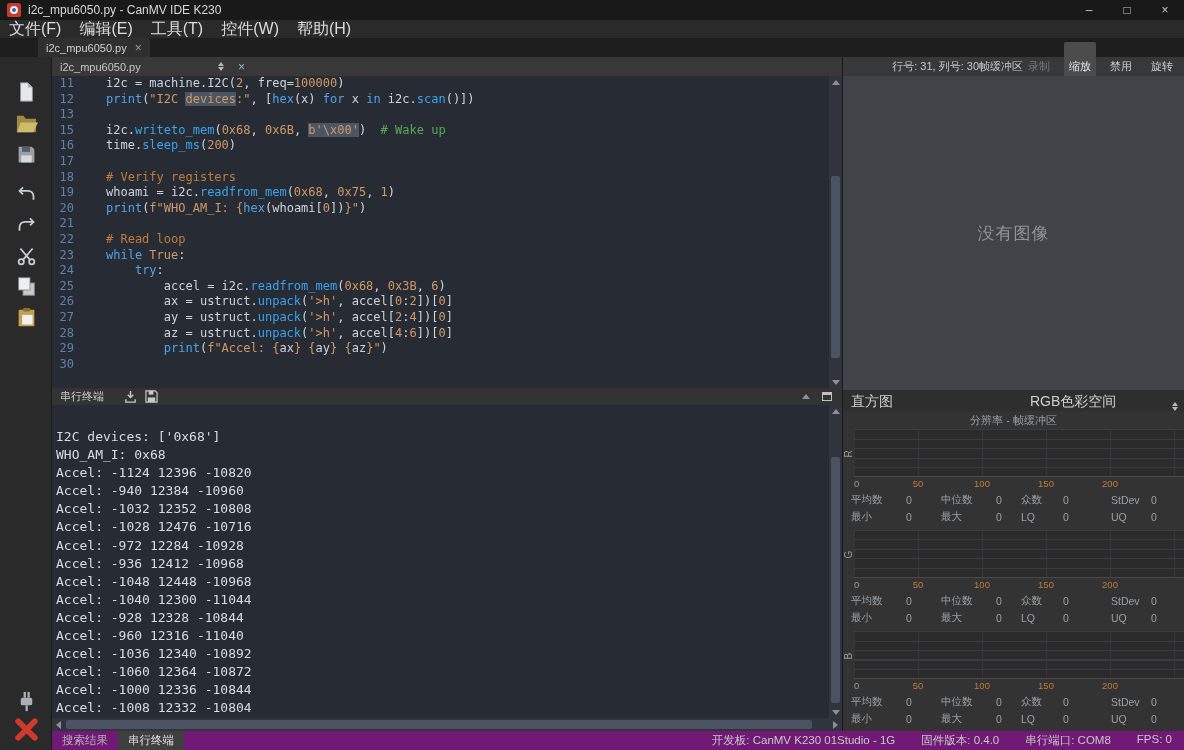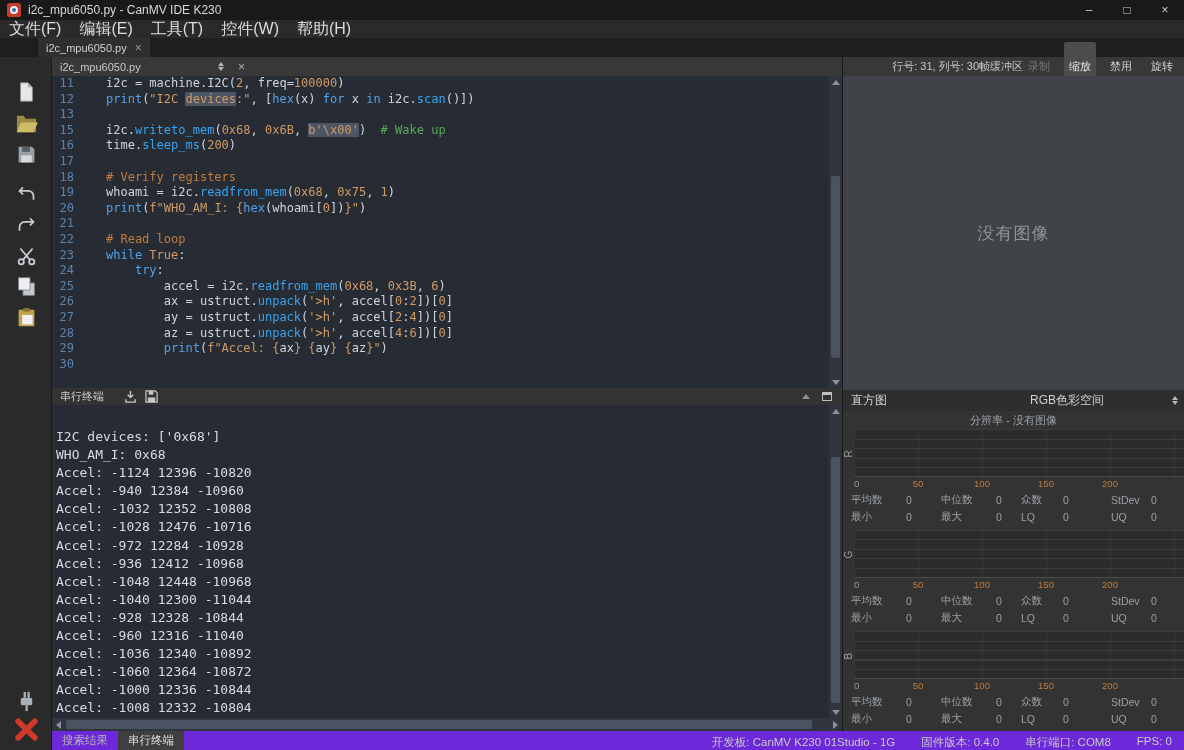--- a/index.html
+++ b/index.html
@@ -58,37 +58,37 @@
   
   .serial-header{position:absolute;left:52px;top:388px;width:790px;height:17px;background:#333;display:flex;align-items:center;gap:10px;padding:0 8px;font-size:11px;color:#cfcfcf}
   .sh-icons{display:flex;gap:8px;margin-left:10px}
   .sh-right{margin-left:auto;display:flex;align-items:center;gap:12px;padding-right:2px}
   .detach{width:10px;height:9px;border:1px solid #c0c0c0;border-top:3px solid #c0c0c0}
   .terminal{position:absolute;left:52px;top:405px;width:777px;height:313px;background:#272c34;padding:23px 0 0 4px;font-family:"DejaVu Sans Mono","Liberation Mono",monospace;font-size:13px;line-height:18.1px;color:#d8dce2;overflow:hidden}
   
   .vsplit{position:absolute;left:842px;top:57px;width:1px;height:674px;background:#17181a}
   .framebuffer{position:absolute;left:843px;top:76px;width:341px;height:314px;background:#404347;display:flex;align-items:center;justify-content:center}
   .no-image{font-size:17px;color:#8f949a;letter-spacing:1px}
-  .hist-header{position:absolute;left:843px;top:390px;width:341px;height:21px;background:#2e2e2e;display:flex;align-items:center;font-size:12px;color:#cfcfcf}
+  .hist-header{position:absolute;left:843px;top:390px;width:341px;height:21px;background:#2e2e2e;display:flex;align-items:flex-end;font-size:14px;color:#cfcfcf}
   .hist-title{padding-left:8px}
   .colorspace{position:absolute;left:187px}
   .combo-arrows{position:absolute;right:6px;display:inline-flex;flex-direction:column;gap:1px}
   .hist-body{position:absolute;left:843px;top:411px;width:341px;height:320px;background:#333}
   .resolution{height:18px;line-height:18px;text-align:center;font-size:11px;color:#9aa0a6}
   .channel{position:relative;margin-bottom:5px}
   .ch-letter{position:absolute;left:-1px;top:17px;width:12px;font-size:10px;color:#9a9a9a;transform:rotate(-90deg)}
   .chart{margin-left:11px;height:48px;background-color:#2b2b2b;border-bottom:1px solid #4a4a4a;
     background-image:repeating-linear-gradient(to bottom,#3c3c40 0,#3c3c40 1px,transparent 1px,transparent 9.5px),
                      repeating-linear-gradient(to right,#36363a 0,#36363a 1px,transparent 1px,transparent 64px)}
   .ticks{position:relative;margin-left:11px;height:14px;font-size:9.5px;color:#9a9a9a}
   .ticks span{position:absolute;top:1px}
   .ticks span.c{transform:translateX(-50%)}
   .stats-row{display:grid;grid-template-columns:55px 35px 55px 25px 42px 48px 40px auto;padding-left:8px;height:17px;align-items:center;font-size:10.5px;color:#9aa0a6}
   
-  .statusbar{position:absolute;left:52px;top:731px;width:1132px;height:19px;background:#6d28d9;display:flex;align-items:flex-end;font-size:11.5px;color:#c5c5c5}
+  .statusbar{position:absolute;left:52px;top:731px;width:1132px;height:19px;background:#701a75;display:flex;align-items:center;font-size:11.5px;color:#c5c5c5}
   .status-tabs{display:flex;height:19px}
   .status-tab{padding:0 10px;height:19px;line-height:19px;color:#b5b5b5}
   .status-tab.active{background:#3f3f3f;color:#e0e0e0}
   .status-info{margin-left:auto;display:flex;gap:26px;padding-right:12px;color:#c9c9c9}
 </style>
 </head>
 <body>
 
 <div class="titlebar">
   <span class="app-icon">
@@ -307,21 +307,21 @@
 <div class="hist-header">
   <span class="hist-title">直方图</span>
   <span class="colorspace">RGB色彩空间</span>
   <span class="combo-arrows">
       <i class="tri s up"></i>
       <i class="tri s down"></i>
     </span>
 </div>
 
 <div class="hist-body">
-  <div class="resolution">分辨率 - 没有图像</div>
+  <div class="resolution">分辨率 - 帧缓冲区</div>
   <div>
       <div class="channel">
         <div class="ch-letter">R</div>
         <div class="chart"></div>
         <div class="ticks">
           <span style="left: 0px;">0</span>
           <span class="c" style="left: 64px;">50</span>
           <span class="c" style="left: 128px;">100</span>
           <span class="c" style="left: 192px;">150</span>
           <span class="c" style="left: 256px;">200</span>

